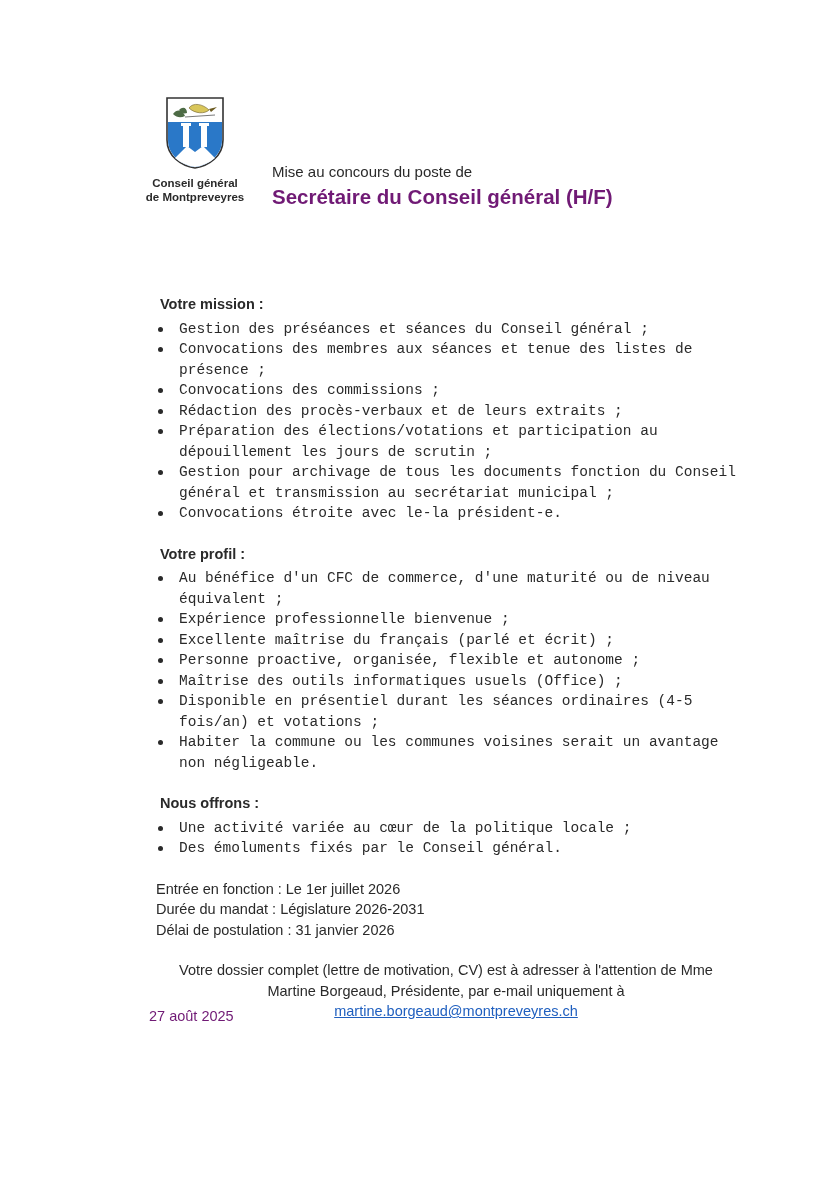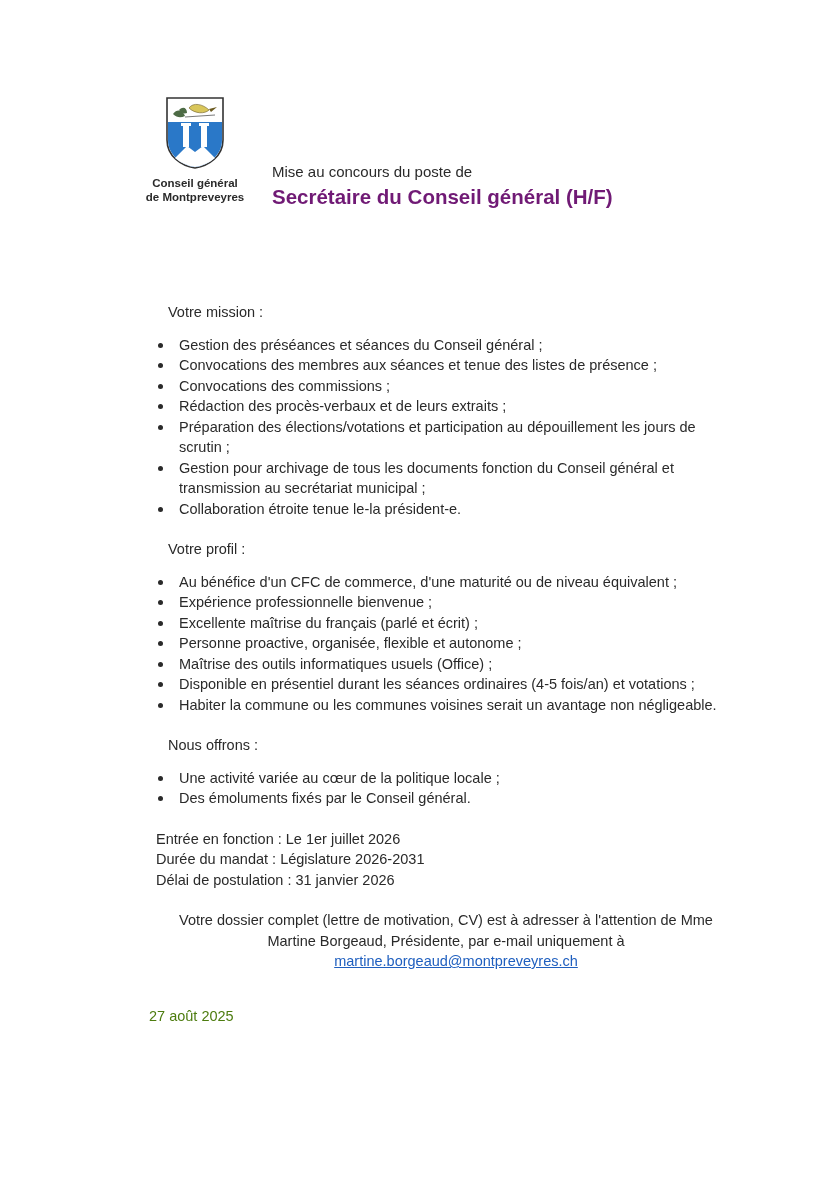--- a/index.html
+++ b/index.html
@@ -54,27 +54,28 @@
     }
     .content {
       position: absolute;
       left: 156px;
       top: 290px;
       width: 580px;
       font-size: 14.5px;
       line-height: 20.5px;
     }
     .section-title {
-      font-weight: normal;
-      margin: 12px;
+      font-weight: bold;
+      margin: 4px;
     }
     ul.bullets {
       list-style: none;
       margin: 0 0 0 0;
       padding: 0;
+      font-family: Liberation Mono, monospace;
     }
     ul.bullets li {
       position: relative;
       padding-left: 23px;
     }
     ul.bullets li .dot {
       position: absolute;
       left: 2px;
       top: 8px;
       width: 5px;
@@ -89,21 +90,21 @@
     a.email {
       color: #1f5fbf;
       text-decoration: underline;
       margin-left: 20px;
     }
     .date {
       position: absolute;
       left: 149px;
       top: 1008px;
       font-size: 14.5px;
-      color: #4d7c0f;
+      color: #701a75;
     }
   </style>
 </head>
 <body>
 
 <div class="logo-block">
   <svg class="crest" viewBox="0 0 60 74">
     <path d="M2 2 H58 V44 C58 60 44 70 30 72 C16 70 2 60 2 44 Z" fill="#ffffff" stroke="#333" stroke-width="1.6"></path>
     <path d="M3 26 H57 V44 C57 59 44 69 30 71 C16 69 3 59 3 44 Z" fill="#2a78c8"></path>
     <path d="M10 62 L22 50 L30 56 L38 50 L50 62 C44 67 37 70 30 71 C23 70 16 67 10 62 Z" fill="#ffffff"></path>
@@ -132,21 +133,21 @@
 
   <div class="section">
     <p class="section-title">Votre mission :</p>
     <ul class="bullets">
       <li><span class="dot"></span><span>Gestion des préséances et séances du Conseil général ;</span></li>
       <li><span class="dot"></span><span>Convocations des membres aux séances et tenue des listes de présence ;</span></li>
       <li><span class="dot"></span><span>Convocations des commissions ;</span></li>
       <li><span class="dot"></span><span>Rédaction des procès-verbaux et de leurs extraits ;</span></li>
       <li><span class="dot"></span><span>Préparation des élections/votations et participation au dépouillement les jours de scrutin ;</span></li>
       <li><span class="dot"></span><span>Gestion pour archivage de tous les documents fonction du Conseil général et transmission au secrétariat municipal ;</span></li>
-      <li><span class="dot"></span><span>Collaboration étroite tenue le-la président-e.</span></li>
+      <li><span class="dot"></span><span>Convocations étroite avec le-la président-e.</span></li>
     </ul>
   </div>
 
   <div class="section">
     <p class="section-title">Votre profil :</p>
     <ul class="bullets">
       <li><span class="dot"></span><span>Au bénéfice d'un CFC de commerce, d'une maturité ou de niveau équivalent ;</span></li>
       <li><span class="dot"></span><span>Expérience professionnelle bienvenue ;</span></li>
       <li><span class="dot"></span><span>Excellente maîtrise du français (parlé et écrit) ;</span></li>
       <li><span class="dot"></span><span>Personne proactive, organisée, flexible et autonome ;</span></li>

